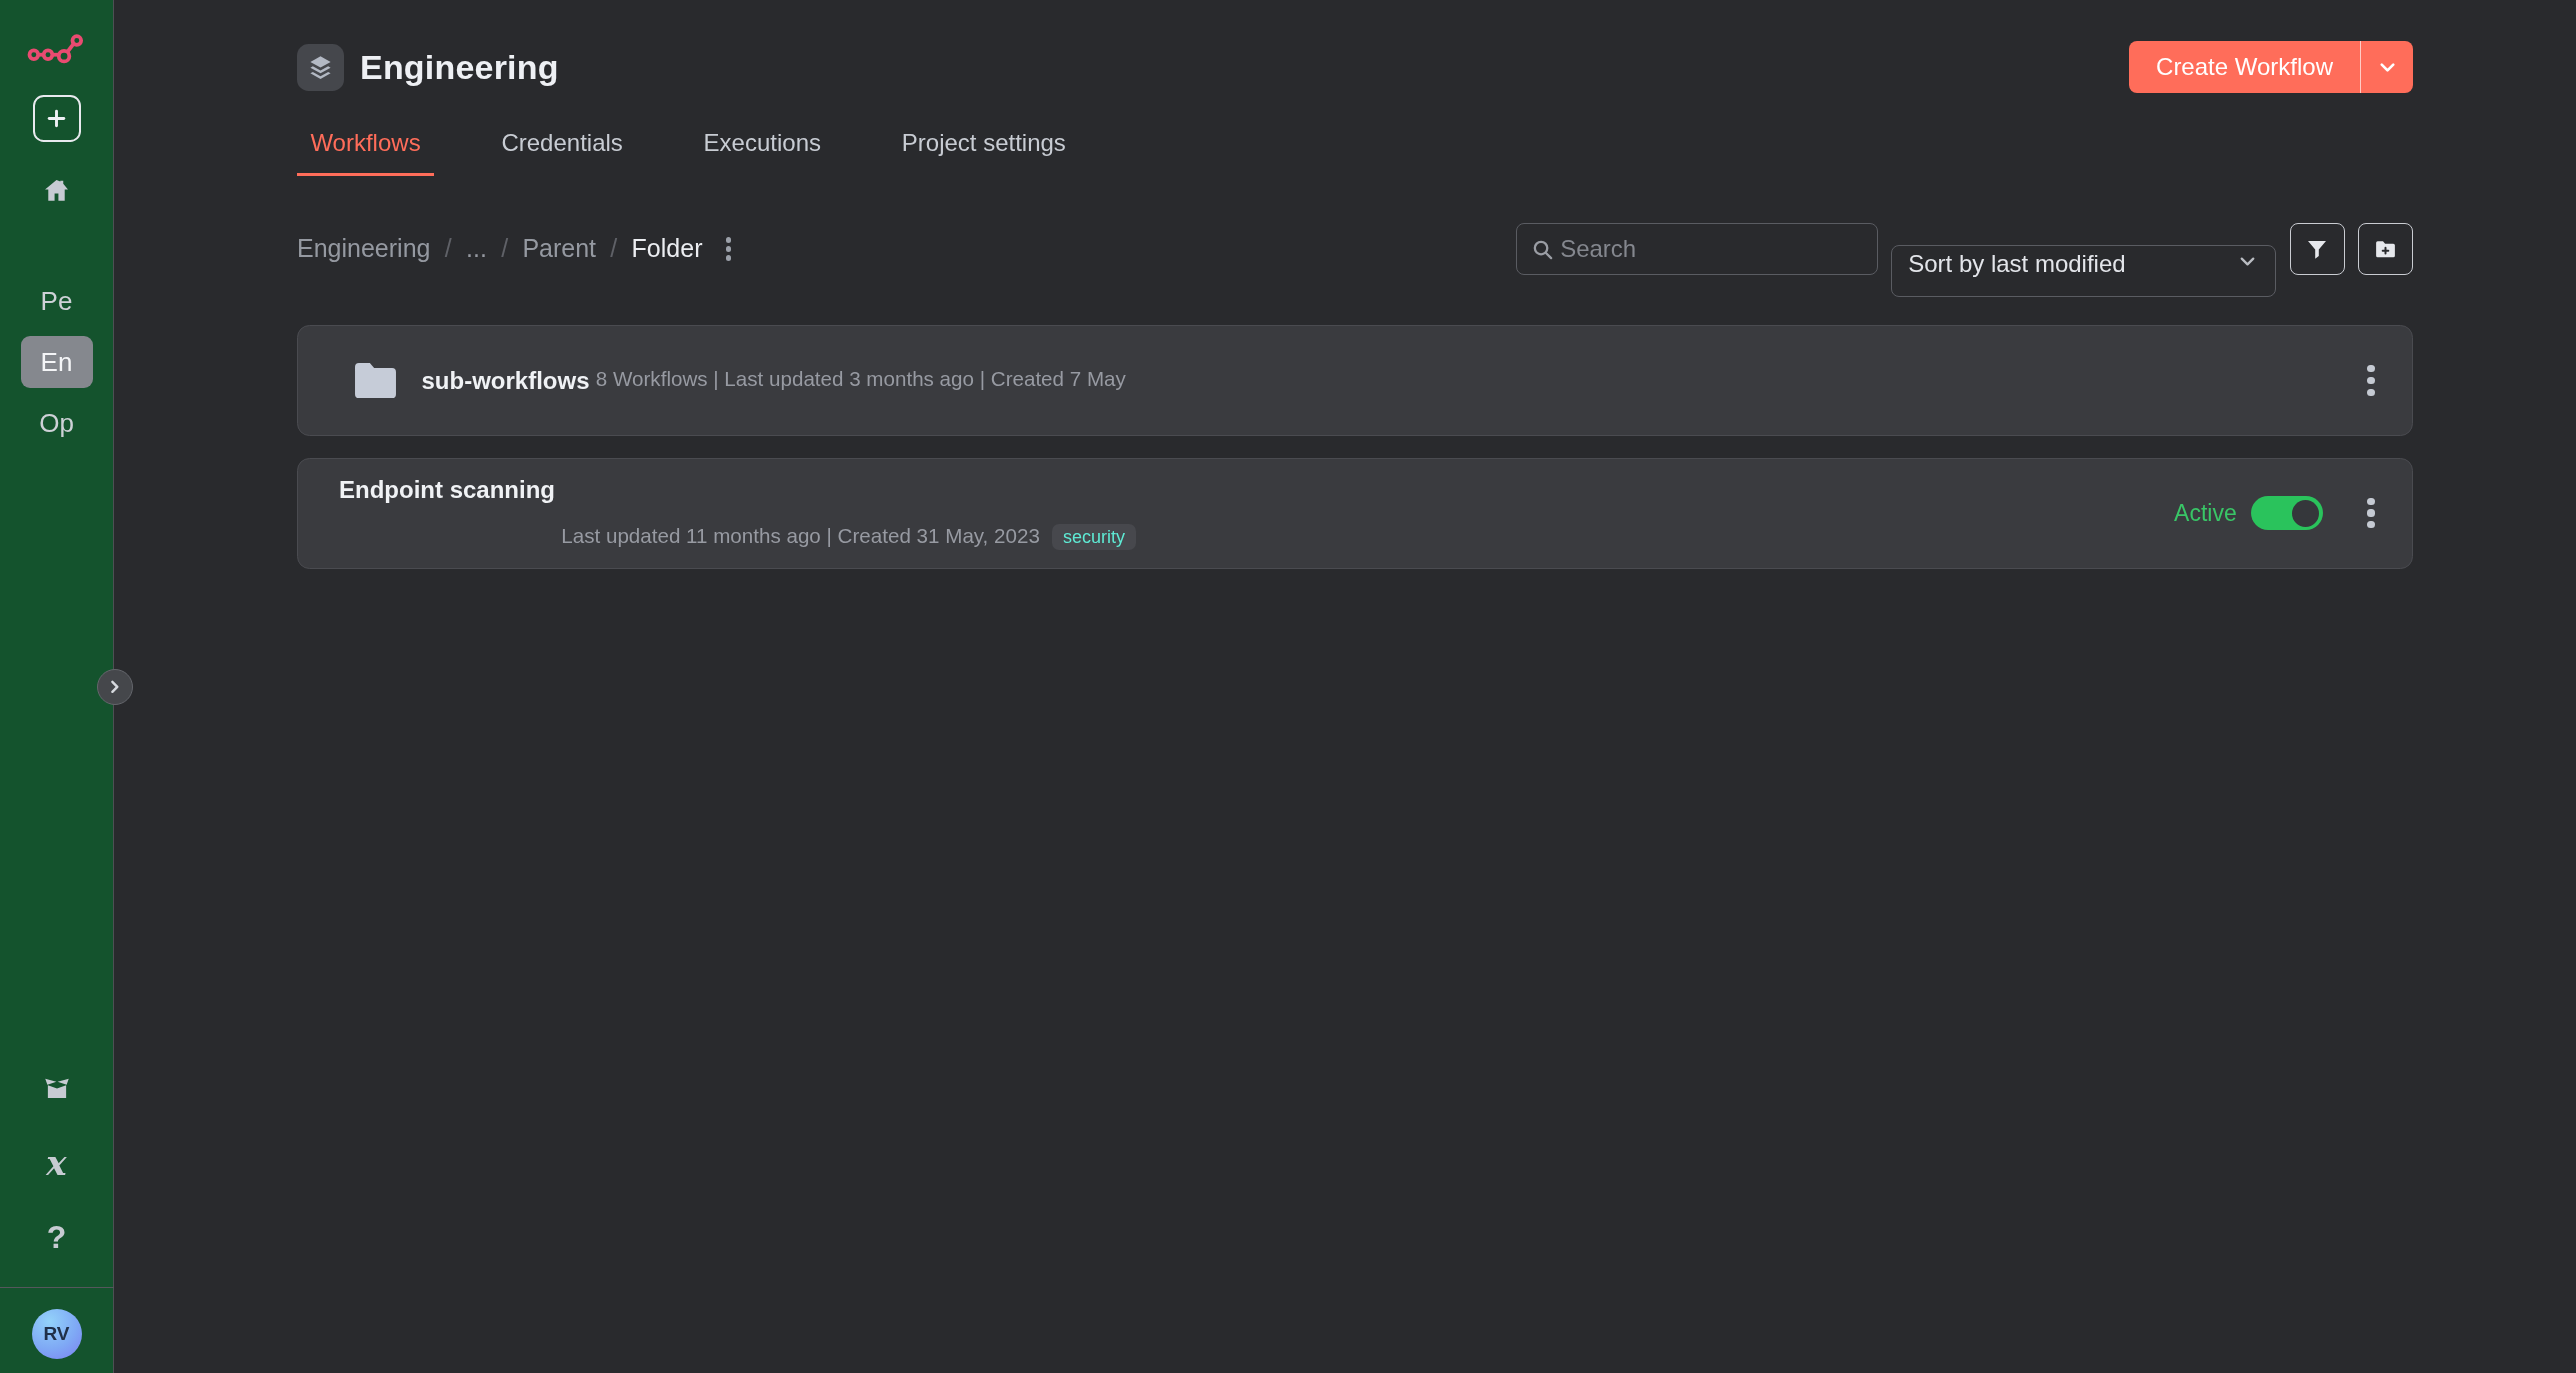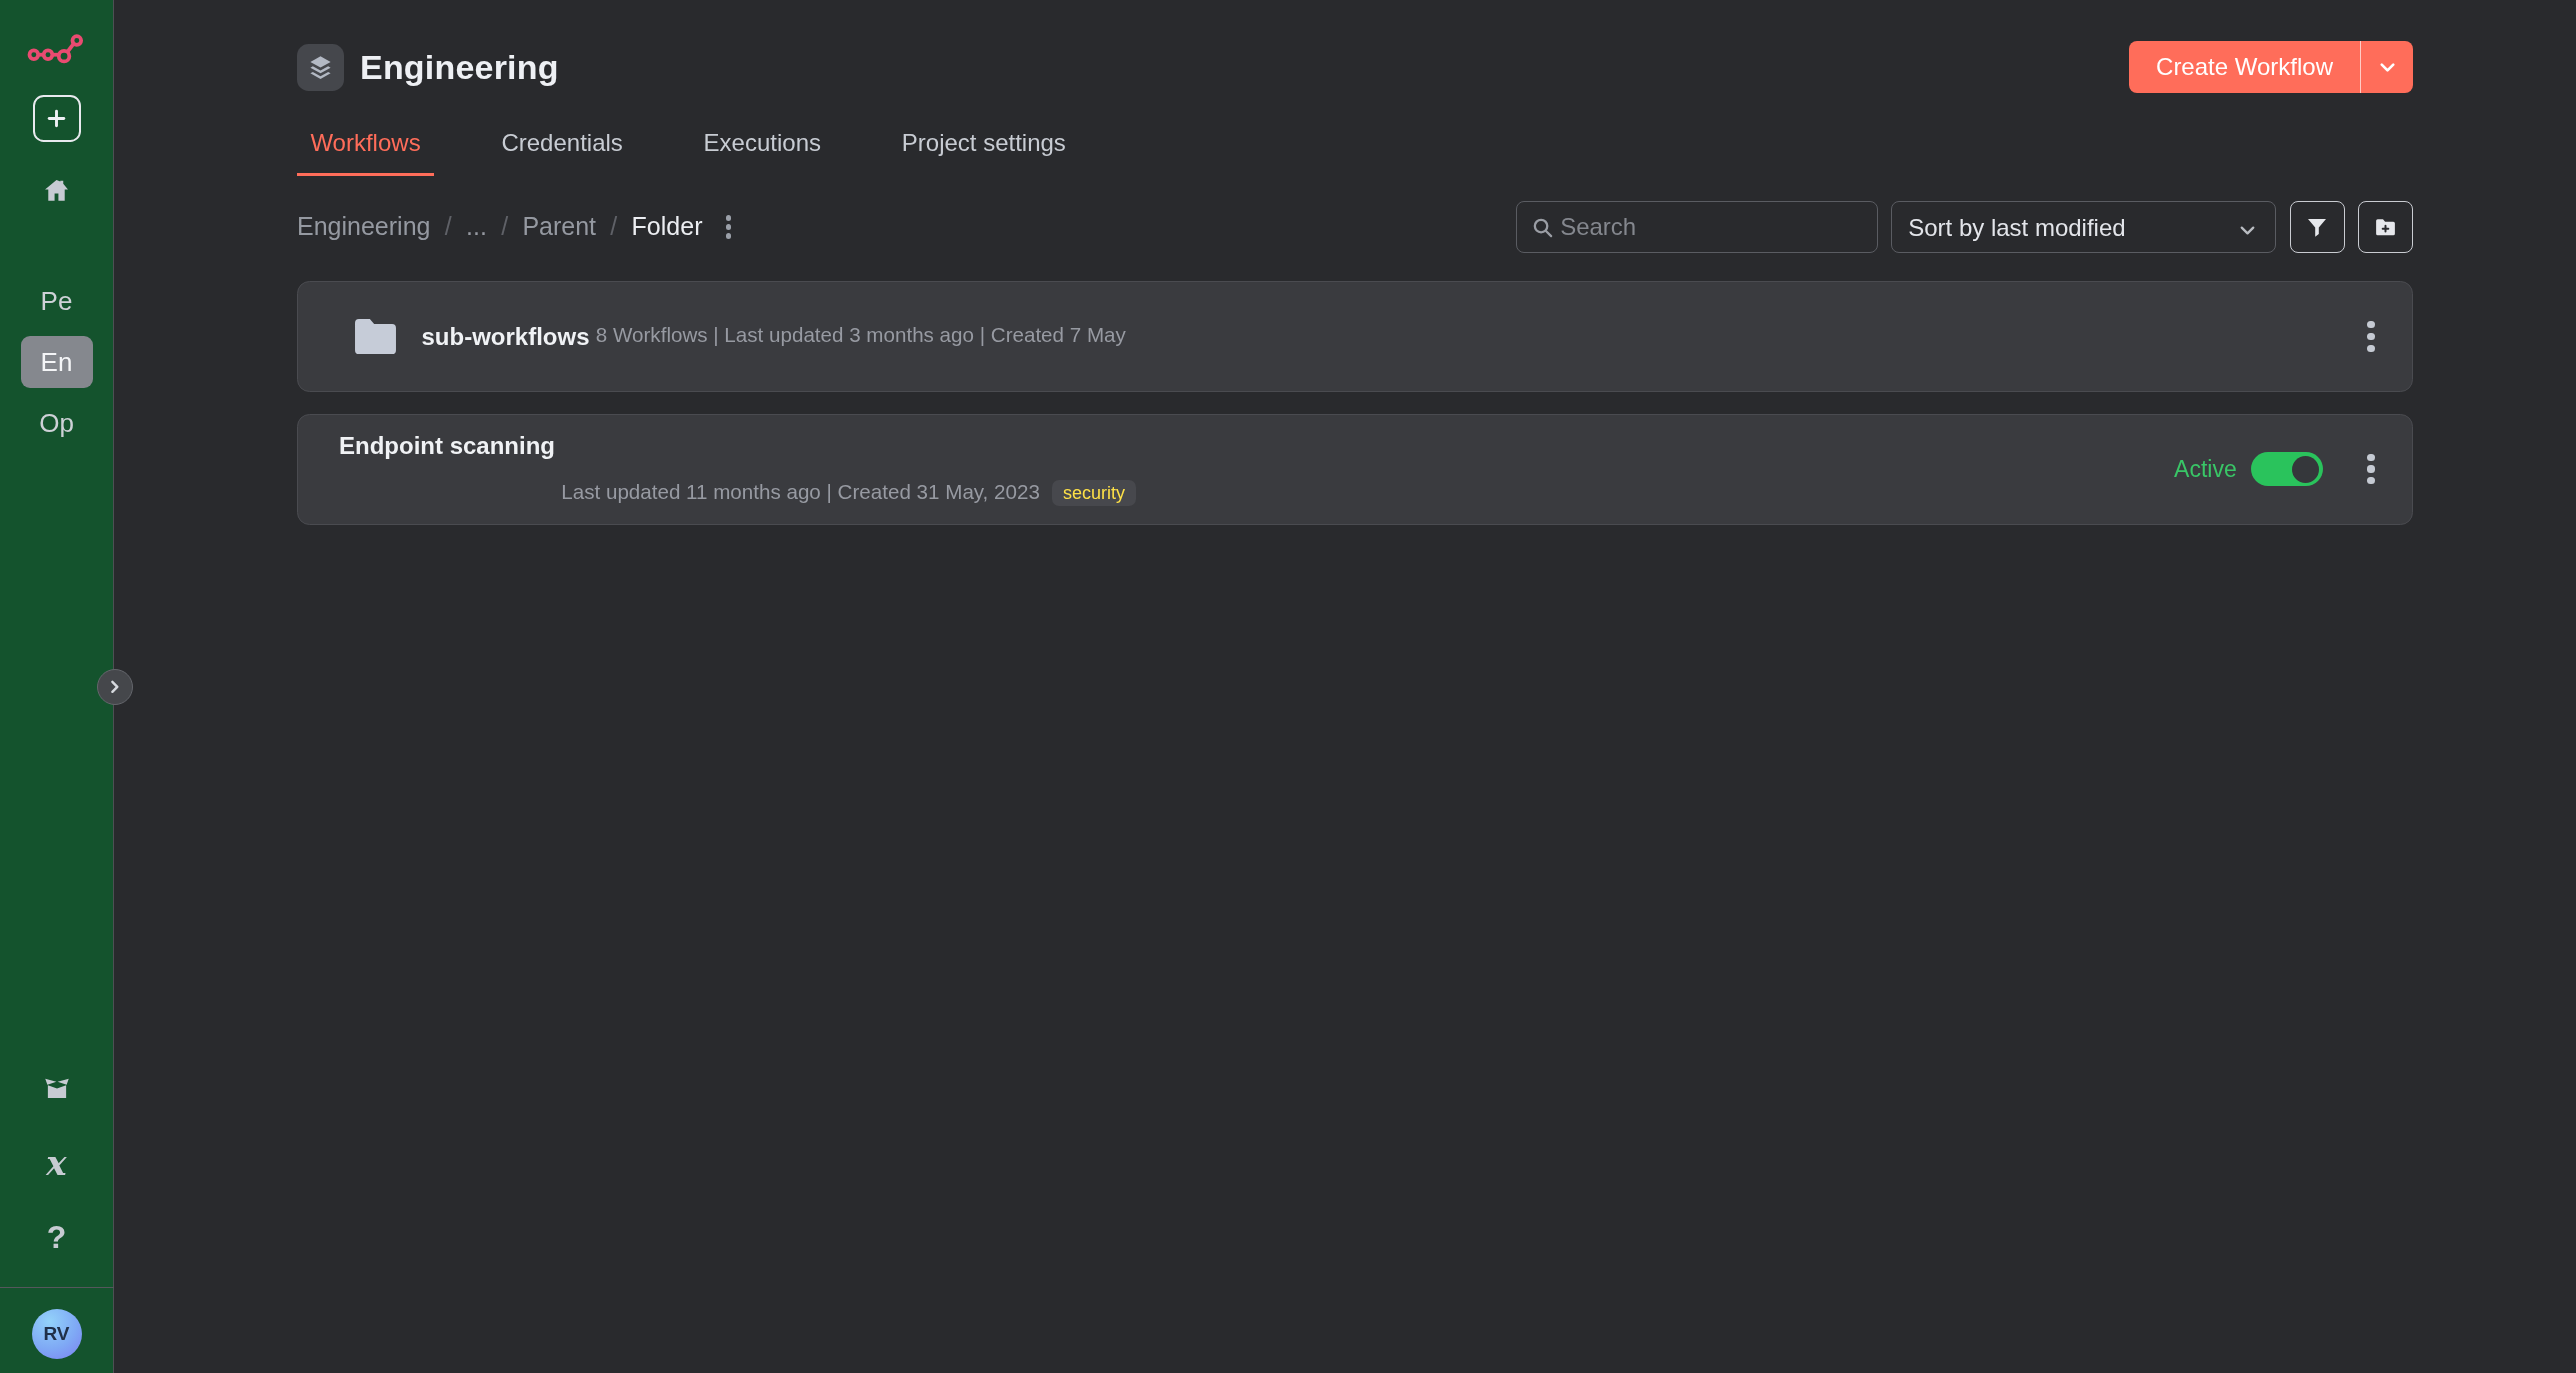--- a/index.html
+++ b/index.html
@@ -97,42 +97,42 @@
     display:flex; align-items:center; padding:0 14.3px; gap:6px; background:transparent;
   }
   .search-box svg { color:#9a9da4; flex:0 0 auto; }
   .search-input {
     background:transparent; border:none; outline:none; color:#e3e5ea;
     font-size:24px; font-family:inherit; width:100%;
   }
   .search-input::placeholder { color:#84878e; }
   .sort-select {
     width:385px; height:52px; border:0.9px solid #5a5c62; border-radius:8px;
-    display:flex; align-items:flex-end; padding:10px 16px; cursor:pointer;
+    display:flex; align-items:flex-start; padding:4px 16px; cursor:pointer;margin-top:44px;
   }
   .sort-label { font-size:24px; color:#e3e5ea; flex:1; }
   .sort-select svg { color:#b9bcc2; }
   .icon-btn {
     width:55px; height:52px; border:1.3px solid #c9ccd2; border-radius:8px;
     background:transparent; color:#e6e8ec; display:flex; align-items:center; justify-content:center;
     cursor:pointer;
   }
 
   .cards { margin-top:28px; display:flex; flex-direction:column; gap:21.5px; }
   .card {
     height:111px; background:#3a3b3f; border:0.9px solid #4a4b50; border-radius:12.5px;
     display:flex; align-items:center; padding:0 32px 0 41px; cursor:pointer;
   }
   .card-folder-icon { color:#c6ccd8; margin:0 23px 0 12.5px; display:flex; }
   .card-text { display:flex; flex-direction:row; gap:6.3px; }
   .card-title { font-size:24px; font-weight:700; color:#f0f2f5; }
   .card-meta-row { display:flex; align-items:flex-start; gap:12.5px;margin-top:48px; }
   .card-meta { font-size:20.6px; color:#979aa2; }
   .tag-pill {
-    background:#47484d; color:#fde047; font-size:18px; border-radius:7.2px;
+    background:#47484d; color:#5eead4; font-size:18px; border-radius:7.2px;
     padding:3.6px 10.7px 4.5px 10.7px; line-height:1;
   }
   .card-right { margin-left:auto; display:flex; align-items:center; }
   .status-label { color:#39c667; font-size:23px; margin-right:14.3px; }
   .toggle {
     width:72px; height:34px; border-radius:17px; background:#2ac35c; position:relative; cursor:pointer;
     margin-right:39px;
   }
   .toggle .knob {
     position:absolute; right:3.6px; top:3.6px; width:27px; height:27px; border-radius:50%;

